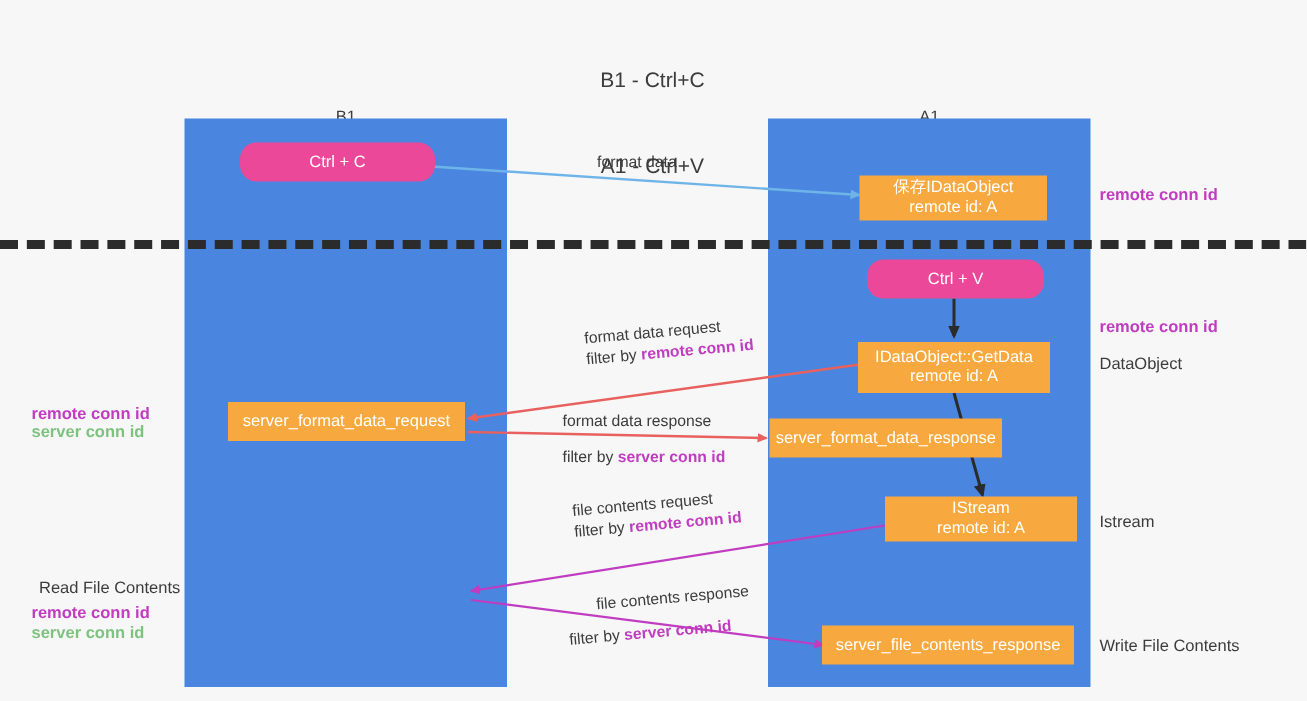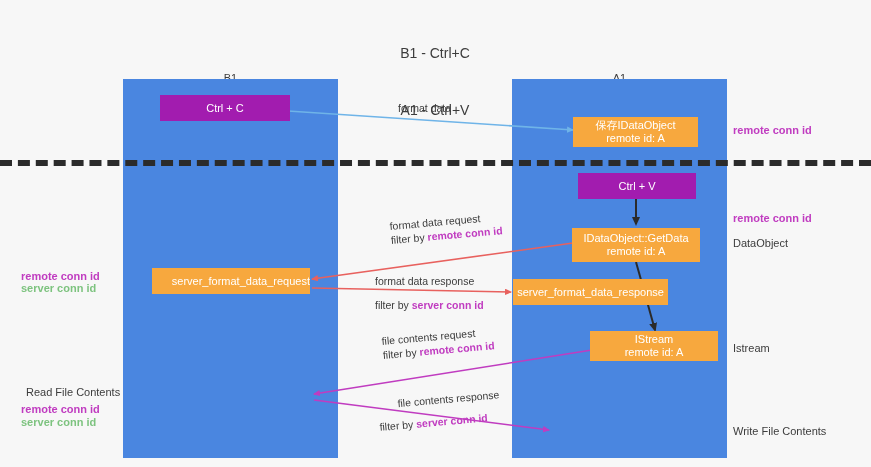--- a/index.html
+++ b/index.html
@@ -36,21 +36,21 @@
     align-items: center;
     justify-content: center;
     color: #ffffff;
     font-size: 11px;
     line-height: 13px;
     text-align: center;
     box-sizing: border-box;
     z-index: 4;
   }
   .node.orange { background: #f7a83e; }
-  .node.green  { background: #a21caf; }
+  .node.green  { background: #ec4899; border-radius: 11px; }
   .node .l1, .node .l2 { display: block; width: 100%; }
   .note {
     position: absolute;
     font-size: 11px;
     line-height: 14px;
     color: #3c3c3c;
     white-space: pre;
     z-index: 5;
   }
   .note.remote { color: #c03cc0; font-weight: bold; }
@@ -154,34 +154,37 @@
 
   <div class="node green" style="left:578px; top:173px; width:118px; height:26px;">
     <span class="l1">Ctrl + V</span>
   </div>
 
   <div class="node orange" style="left:572px; top:228px; width:128px; height:34px;">
     <span class="l1">IDataObject::GetData</span>
     <span class="l2">remote id: A</span>
   </div>
 
-  <div class="node orange" style="left:152px; top:268px; width:158px; height:26px;text-align:right;">
+  <div class="node orange" style="left:152px; top:268px; width:158px; height:26px;">
     <span class="l1">server_format_data_request</span>
   </div>
 
   <div class="node orange" style="left:513px; top:279px; width:155px; height:26px;text-align:center;">
     <span class="l1">server_format_data_response</span>
   </div>
 
   <div class="node orange" style="left:590px; top:331px; width:128px; height:30px;">
     <span class="l1">IStream</span>
     <span class="l2">remote id: A</span>
   </div>
 
 
+  <div class="node orange" style="left:548px; top:417px; width:168px; height:26px;">
+    <span class="l1">server_file_contents_response</span>
+  </div>
 
   <div class="divider" style="top:160px;"></div>
 
   <div class="edge-label" style="left:398px; top:101px;">
     <span>format data</span>
   </div>
 
   <div class="edge-label" style="left:389px; top:219px; transform:rotate(-5deg); transform-origin:left top;">
     <div>format data request</div>
     <div>

